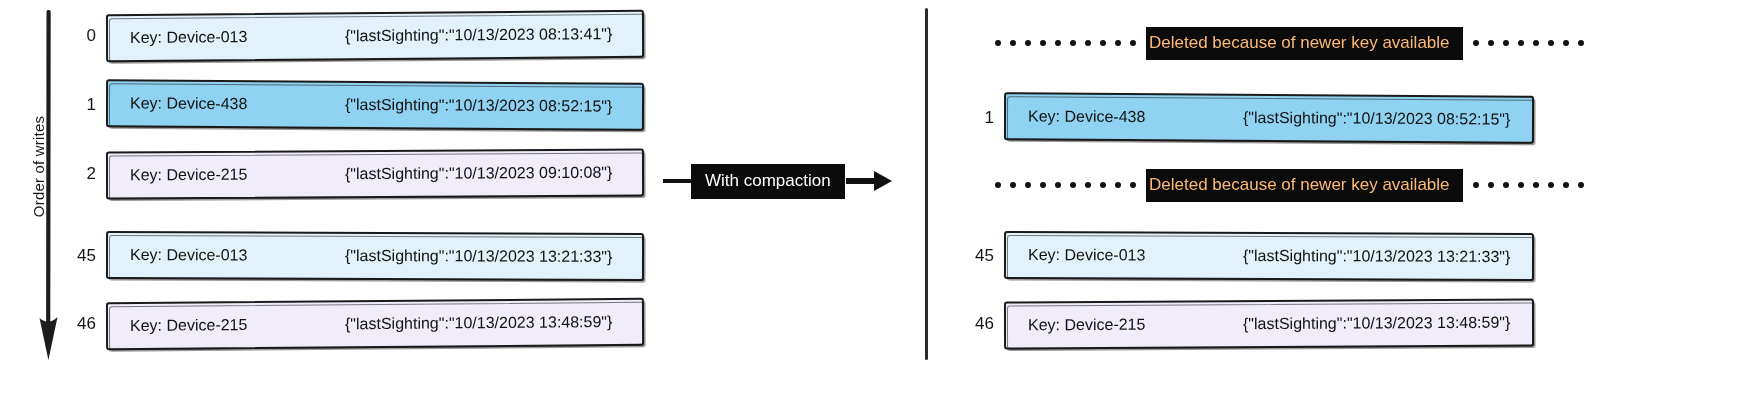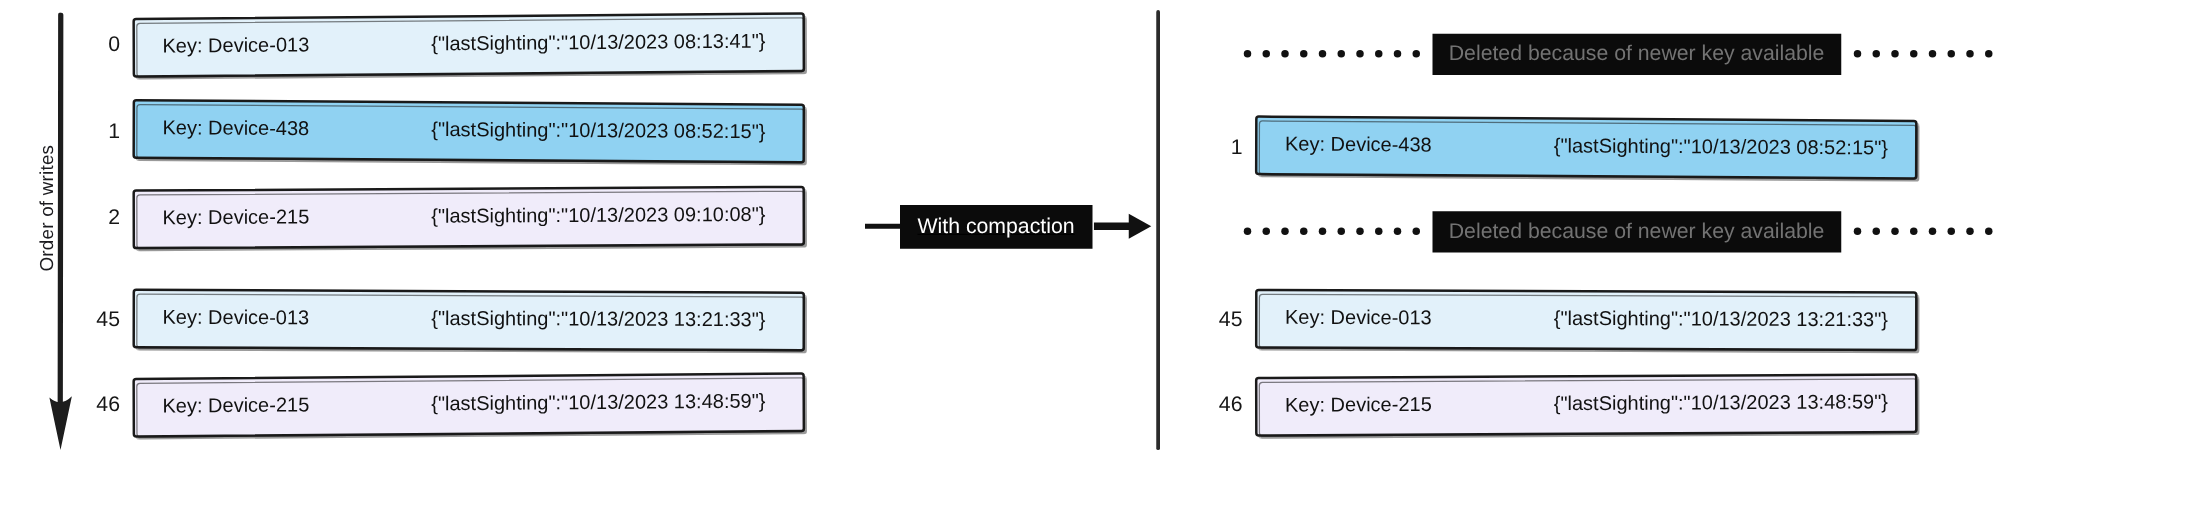--- a/index.html
+++ b/index.html
@@ -100,21 +100,21 @@
   .fill-lavender  { background: #f0ecfa; }
 
   
   .skew-a { transform: rotate(-0.22deg) skewY(-0.25deg); }
   .skew-b { transform: rotate(0.16deg)  skewY(0.22deg);  }
   .skew-c { transform: rotate(-0.14deg) skewY(-0.18deg); }
   .skew-d { transform: rotate(0.10deg)  skewY(0.14deg);  }
 
   
   #compaction-group {
-    left: 692px;
+    left: 663px;
     top: 163px;
     width: 340px;
     height: 36px;
     display: flex;
     align-items: center;
     text-decoration: underline;
   }
   #compaction-line-left {
     width: 28px;
     height: 4px;
@@ -152,23 +152,23 @@
   }
   .dotline i {
     display: block;
     width: 6px;
     height: 6px;
     border-radius: 50%;
     background: #111;
   }
   .deleted-text {
     background: #0b0b0b;
-    color: #737373;
+    color: #fdba74;
     font-size: 17px;
-    padding: 6px 13px 7px 13px;
+    padding: 6px 13px 7px 3px;
     white-space: nowrap;
     flex: 0 0 auto;
   }
   .dotline.right { margin-left: 10px; }
   .dotline.left  { margin-right: 10px; }
 </style>
 </head>
 <body>
 
 <div class="abs" id="order-axis-label">Order of writes</div>

